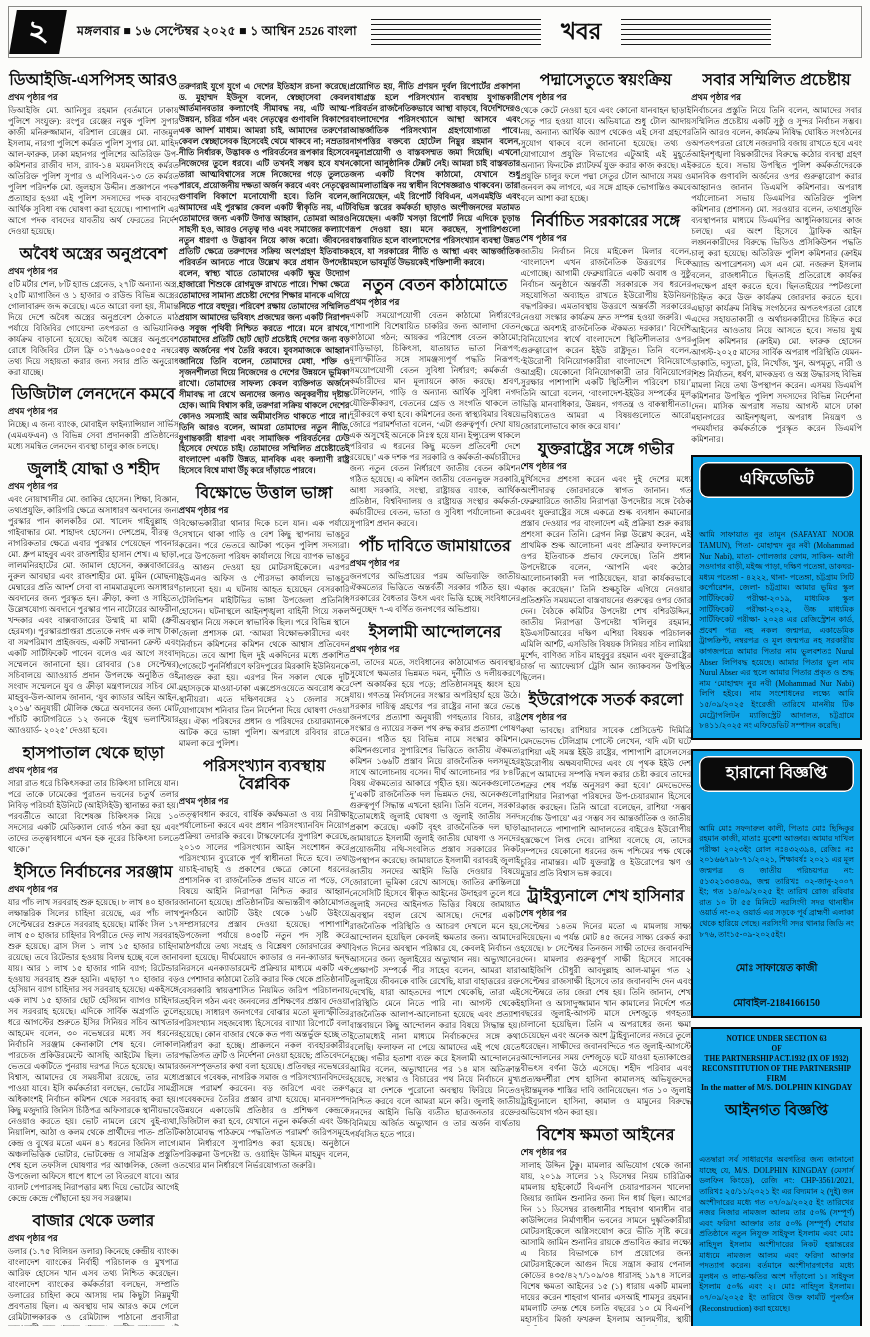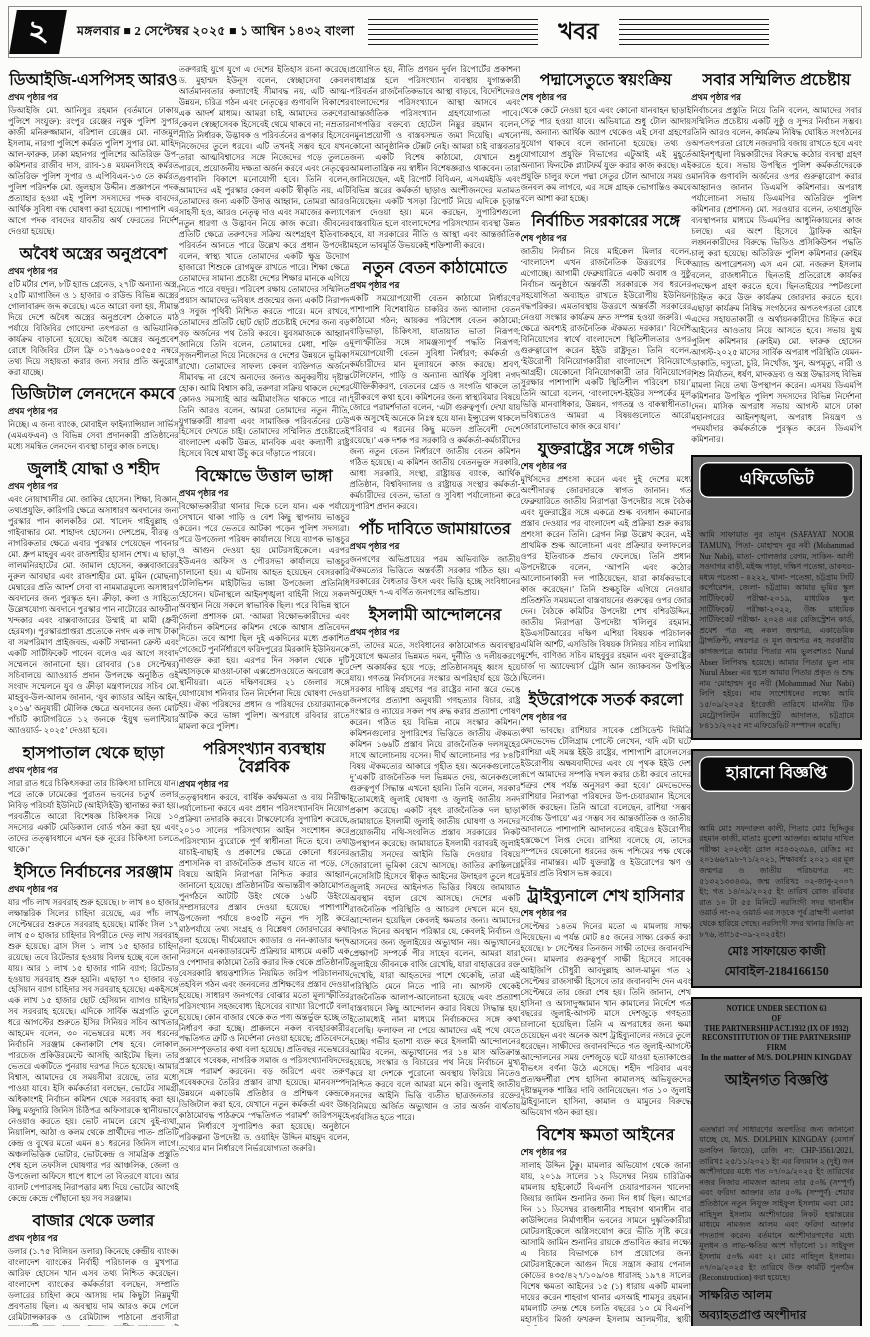--- a/index.html
+++ b/index.html
@@ -15,39 +15,39 @@
   .mast{flex:0 0 auto;text-align:right;line-height:1;padding-right:2px;}
   .mast .sup{font-size:10px;font-weight:bold;text-align:right;margin-bottom:1px;}
   .mast .title{font-size:31px;font-weight:900;letter-spacing:.5px;font-family:"Liberation Sans","DejaVu Sans",sans-serif;}
   .mast .tag{font-size:6.5px;color:#333;margin-top:2px;}
   
   .cols{display:flex;margin-top:6px;height:1262px;overflow:hidden;}
   .col{flex:1 1 0;min-width:0;overflow:hidden;}
   .headline{font-size:16px;font-weight:bold;text-align:center;line-height:1.12;margin:7px 0 2px;font-family:"Liberation Sans","DejaVu Sans",sans-serif;}
   .kicker{font-size:8.5px;font-weight:bold;margin:0 0 1px;}
   .body{font-size:8.2px;line-height:1.34;text-align:justify;text-justify:inter-word;word-break:break-word;}
-  .contblock{margin-top:1px;}
+  .contblock{margin-top:18px;font-weight:bold;}
   
-  .nbox{border:2px solid #0b0b0b;margin-top:9px;padding:5px 6px 6px;box-sizing:border-box;background:#737373;}
+  .nbox{border:2px solid #0b0b0b;margin-top:9px;padding:5px 6px 6px;box-sizing:border-box;background:#0ea5e9;}
   .banner{background:#0b0b0b;color:#fff;text-align:center;font-size:16.5px;font-weight:bold;padding:4px 0 5px;border-radius:9px;box-shadow:inset 0 0 0 1.5px #fff;margin-bottom:5px;font-family:"Liberation Sans","DejaVu Sans",sans-serif;}
   .ntop{font-size:7.3px;font-weight:bold;text-align:center;line-height:1.35;}
   .nheading{font-size:15px;font-weight:bold;text-align:center;margin:4px 0 3px;font-family:"Liberation Sans","DejaVu Sans",sans-serif;}
   .nbody{font-size:7.8px;line-height:1.36;text-align:justify;word-break:break-word;margin-top:32px;}
-  .sig{font-size:12px;font-weight:bold;line-height:1.4;margin-top:3px;}
+  .sig{font-size:10px;font-weight:bold;line-height:1.4;margin-top:21px;}
   .sig.center{text-align:center;} .sig.left{text-align:left;}
 </style>
 </head>
 <body>
 
 <div class="page">
   <div class="hdr">
     <div class="pageno">
       <span>২</span>
     </div>
-    <div class="dateline">মঙ্গলবার ■ 2 সেপ্টেম্বর ২০২৫ ■ ১ আশ্বিন ১৪৩২ বাংলা</div>
+    <div class="dateline">মঙ্গলবার ■ ১৬ সেপ্টেম্বর ২০২৫ ■ ১ আশ্বিন 2526 বাংলা</div>
     <div class="rules" style="max-width:170px"></div>
     <div class="section">খবর</div>
     <div class="rules" style="max-width:150px"></div>
   </div>
 
   <div class="cols">
       <div class="col">
         <div class="article">
           <div class="headline">ডিআইজি-এসপিসহ আরও</div>
           <div class="kicker">প্রথম পৃষ্ঠার পর</div>

